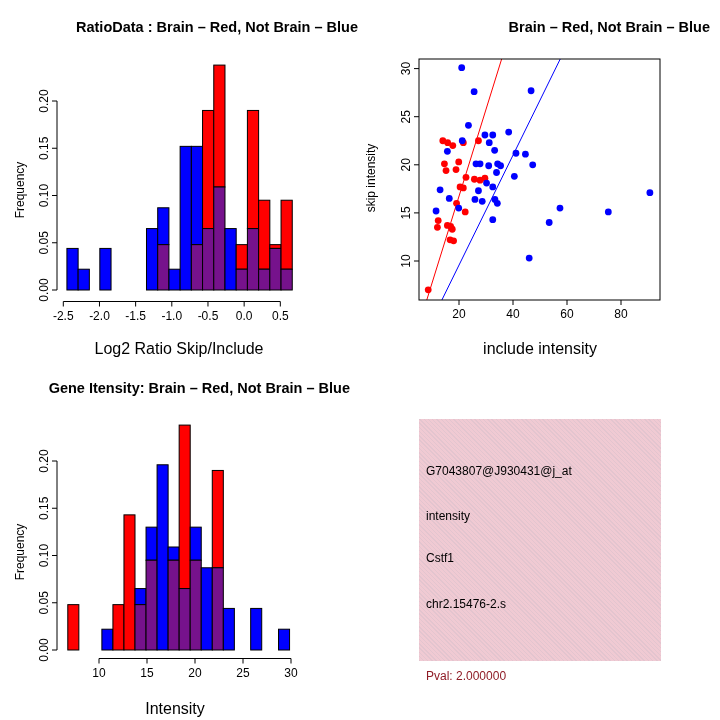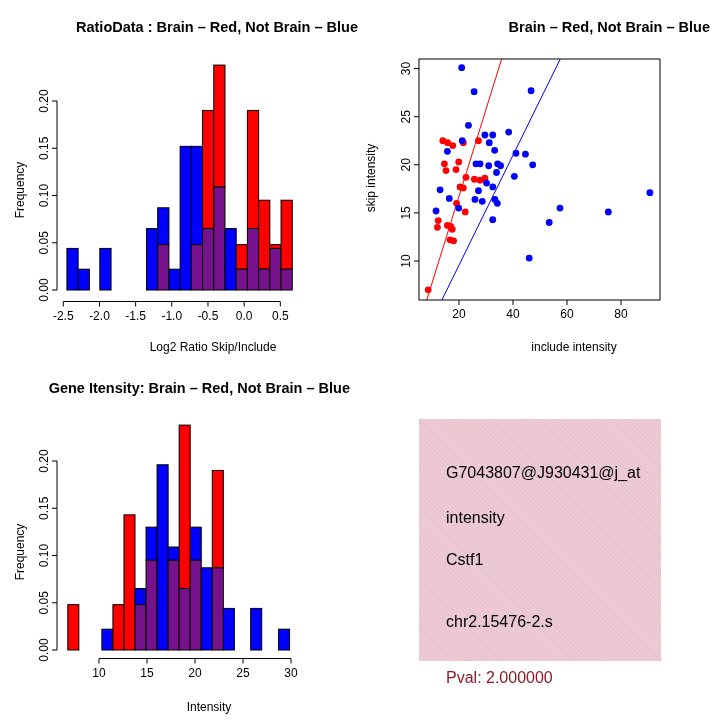--- a/index.html
+++ b/index.html
@@ -1,26 +1,26 @@
 <!DOCTYPE html>
 <html><head>
 <meta charset="utf-8">
 <style>
   html,body{margin:0;padding:0;background:#ffffff;}
   #page{position:relative;width:720px;height:720px;background:#ffffff;overflow:hidden;
         font-family:"Liberation Sans", sans-serif;color:#000;}
   svg{position:absolute;left:0;top:0;}
   svg text{fill:#000;font-family:"Liberation Sans", sans-serif;}
   .title{position:absolute;text-align:right;font-weight:bold;font-size:14.5px;white-space:nowrap;}
-  .xlab{position:absolute;text-align:center;font-size:12px;margin-left:34px;}
+  .xlab{position:absolute;text-align:center;font-size:16px;}
   .ylab{position:absolute;transform:translate(-50%,-50%) rotate(-90deg);font-size:12px;white-space:nowrap;}
   .info-panel{position:absolute;left:419px;top:419px;width:242px;height:242px;
       background-color:#f0cad3;
       background-image:repeating-linear-gradient(45deg, rgba(175,175,190,0.20) 0 1px, transparent 1px 3px);}
-  .info-line{position:absolute;left:27px;font-size:16px;white-space:nowrap;}
+  .info-line{position:absolute;left:7px;font-size:12px;white-space:nowrap;}
   .pval{color:#8f1c26;margin-top:40px;}
 </style>
 </head>
 <body>
 
 <div id="page">
 
   <svg id="chart-canvas" width="720" height="720">
       <g>
         <line x1="57" y1="101" x2="57" y2="290" stroke="#000000"></line>
@@ -222,17 +222,17 @@
   <div class="xlab" style="left:0;top:700px;width:350px;">Intensity</div>
 
   <div class="ylab" style="left:20px;top:190px;">Frequency</div>
   <div class="ylab" style="left:371px;top:178px;">skip intensity</div>
   <div class="ylab" style="left:20px;top:552px;">Frequency</div>
 
   <div class="info-panel">
     <div class="info-line" style="top:45px;">G7043807@J930431@j_at</div>
     <div class="info-line" style="top:90px;">intensity</div>
     <div class="info-line" style="top:132px;">Cstf1</div>
-    <div class="info-line" style="top:178px;margin-top:16px;">chr2.15476-2.s</div>
+    <div class="info-line" style="top:178px;">chr2.15476-2.s</div>
     <div class="info-line pval" style="top:210px;">Pval: 2.000000</div>
   </div>
 
 </div>
 
 </body></html>

